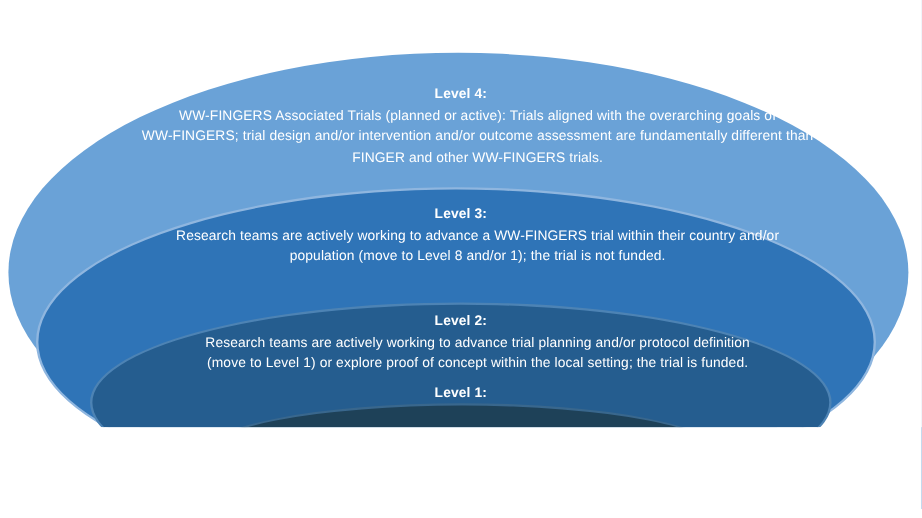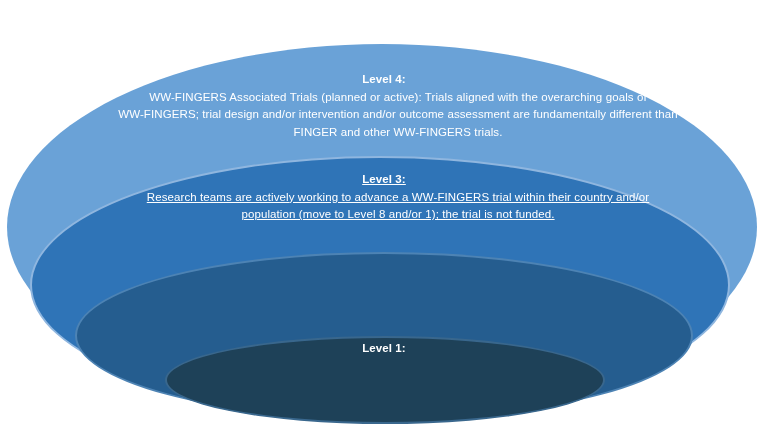--- a/index.html
+++ b/index.html
@@ -3,21 +3,21 @@
 <meta charset="utf-8">
 <style>
   html, body {
     margin: 0;
     padding: 0;
     background: #ffffff;
   }
   .stage {
     position: relative;
     width: 768px;
-    height: 432px;
+    height: 356px;
     background: #ffffff;
     overflow: hidden;
     font-family: "Liberation Sans", sans-serif;
   }
   .ellipse {
     position: absolute;
     border-radius: 50%;
     box-sizing: border-box;
   }
   .e-l4 { left: 7px;   top: 44px;  width: 750px; height: 366px; z-index: 1; }
@@ -29,23 +29,23 @@
     left: 0;
     width: 768px;
     z-index: 5;
     text-align: center;
     color: #ffffff;
     font-size: 11.5px;
     line-height: 17.5px;
     letter-spacing: 0.1px;
   }
   .t-l4 { top: 71px; }
-  .t-l3 { top: 171px; text-decoration: underline; }
+  .t-l3 { top: 171px; }
   .t-l2 { top: 260px; }
-  .t-l1 { top: 340px; }
+  .t-l1 { top: 320px; }
   .ttl { font-weight: bold; }
   .bdy { white-space: pre-line; padding-left: 28px; }
 </style>
 </head>
 <body>
 
 <div class="stage">
 
   <div class="ellipse e-l4" style="background: rgb(106, 162, 215);"></div>
   <div class="ellipse e-l3" style="background: rgb(47, 116, 183); border: 2px solid rgb(143, 182, 223);"></div>
@@ -58,18 +58,23 @@
 WW-FINGERS; trial design and/or intervention and/or outcome assessment are fundamentally different than
 FINGER and other WW-FINGERS trials.</div>
   </div>
 
   <div class="txt t-l3">
     <div class="ttl">Level 3:</div>
     <div class="bdy">Research teams are actively working to advance a WW-FINGERS trial within their country and/or
 population (move to Level 8 and/or 1); the trial is not funded.</div>
   </div>
 
+  <div class="txt t-l2">
+    <div class="ttl">Level 2:</div>
+    <div class="bdy">Research teams are actively working to advance trial planning and/or protocol definition
+(move to Level 1) or explore proof of concept within the local setting; the trial is funded.</div>
+  </div>
 
   <div class="txt t-l1">
     <div class="ttl">Level 1:</div>
   </div>
 
 </div>
 
 </body></html>

